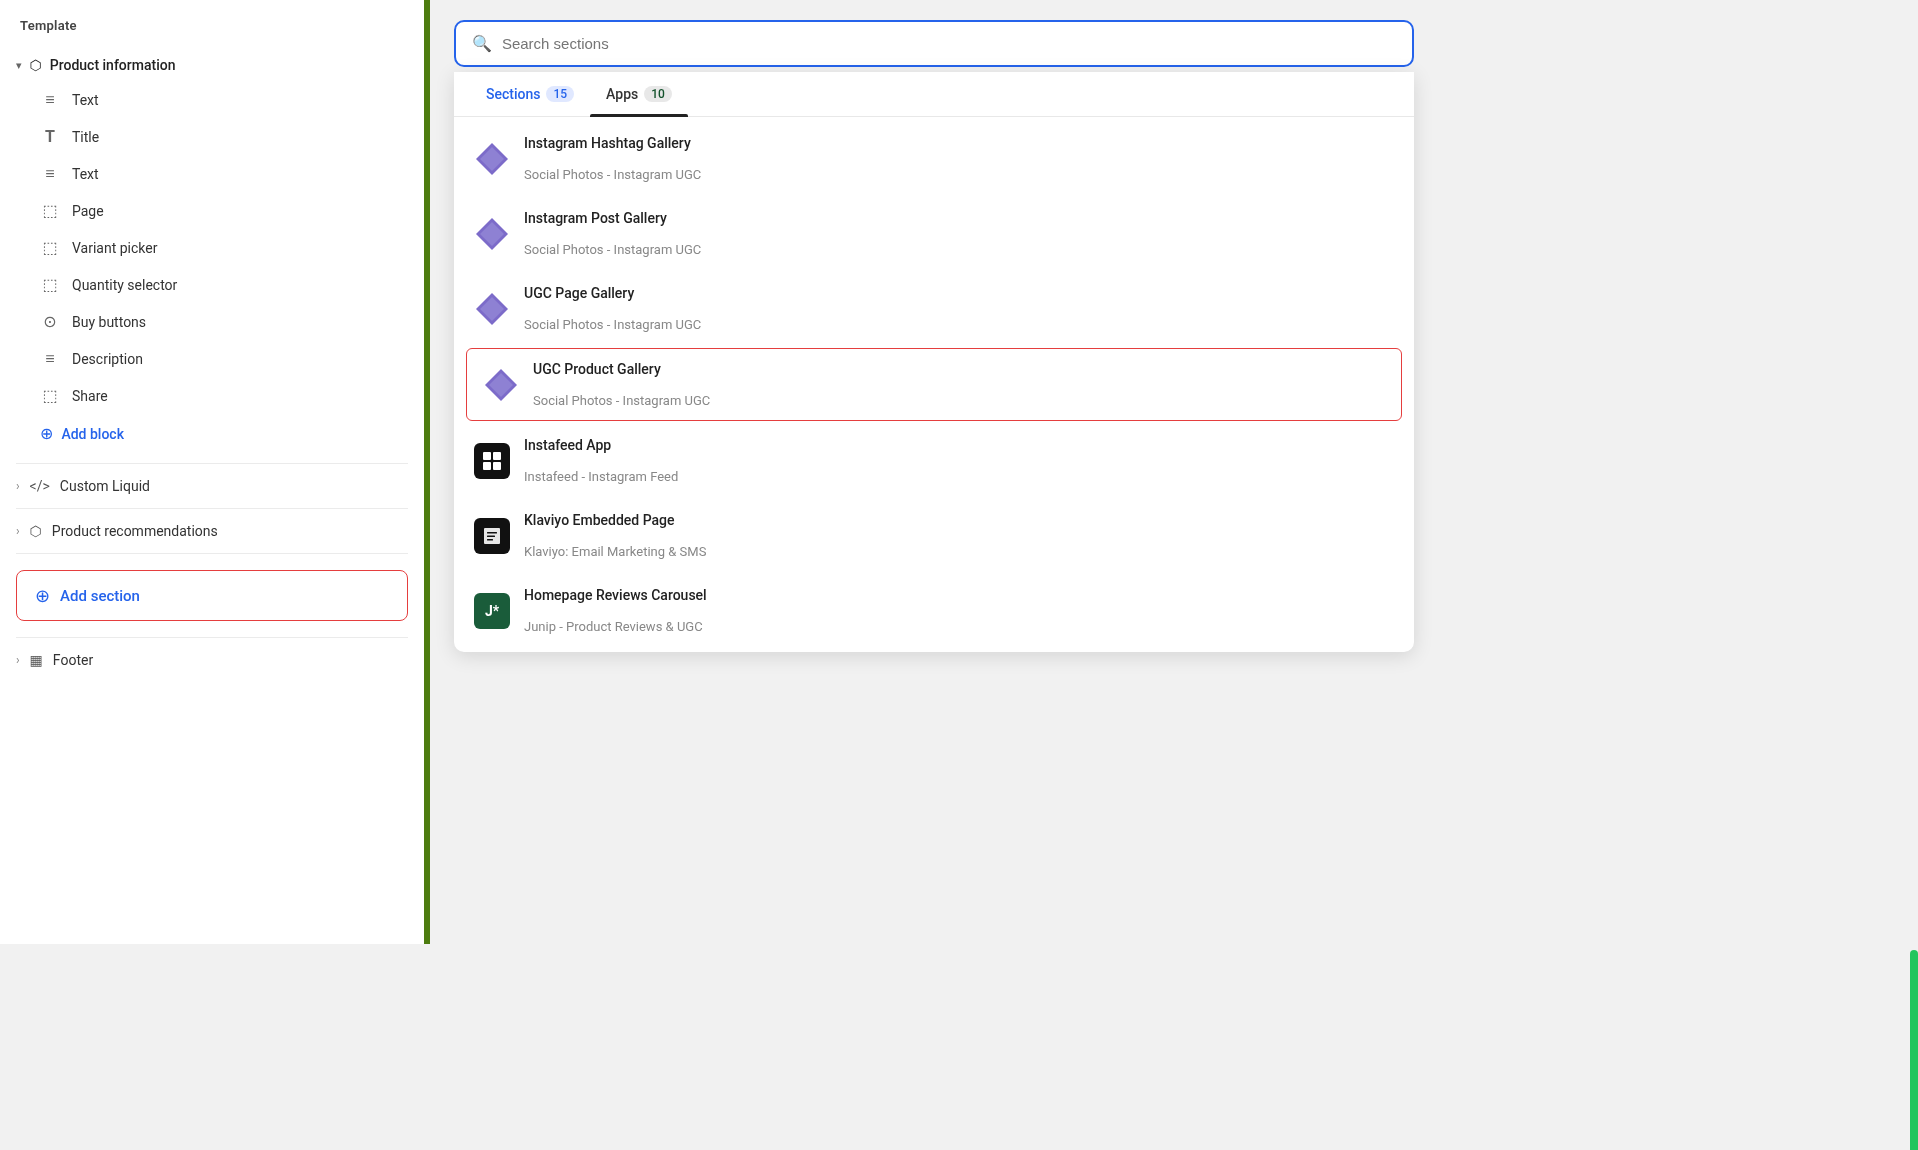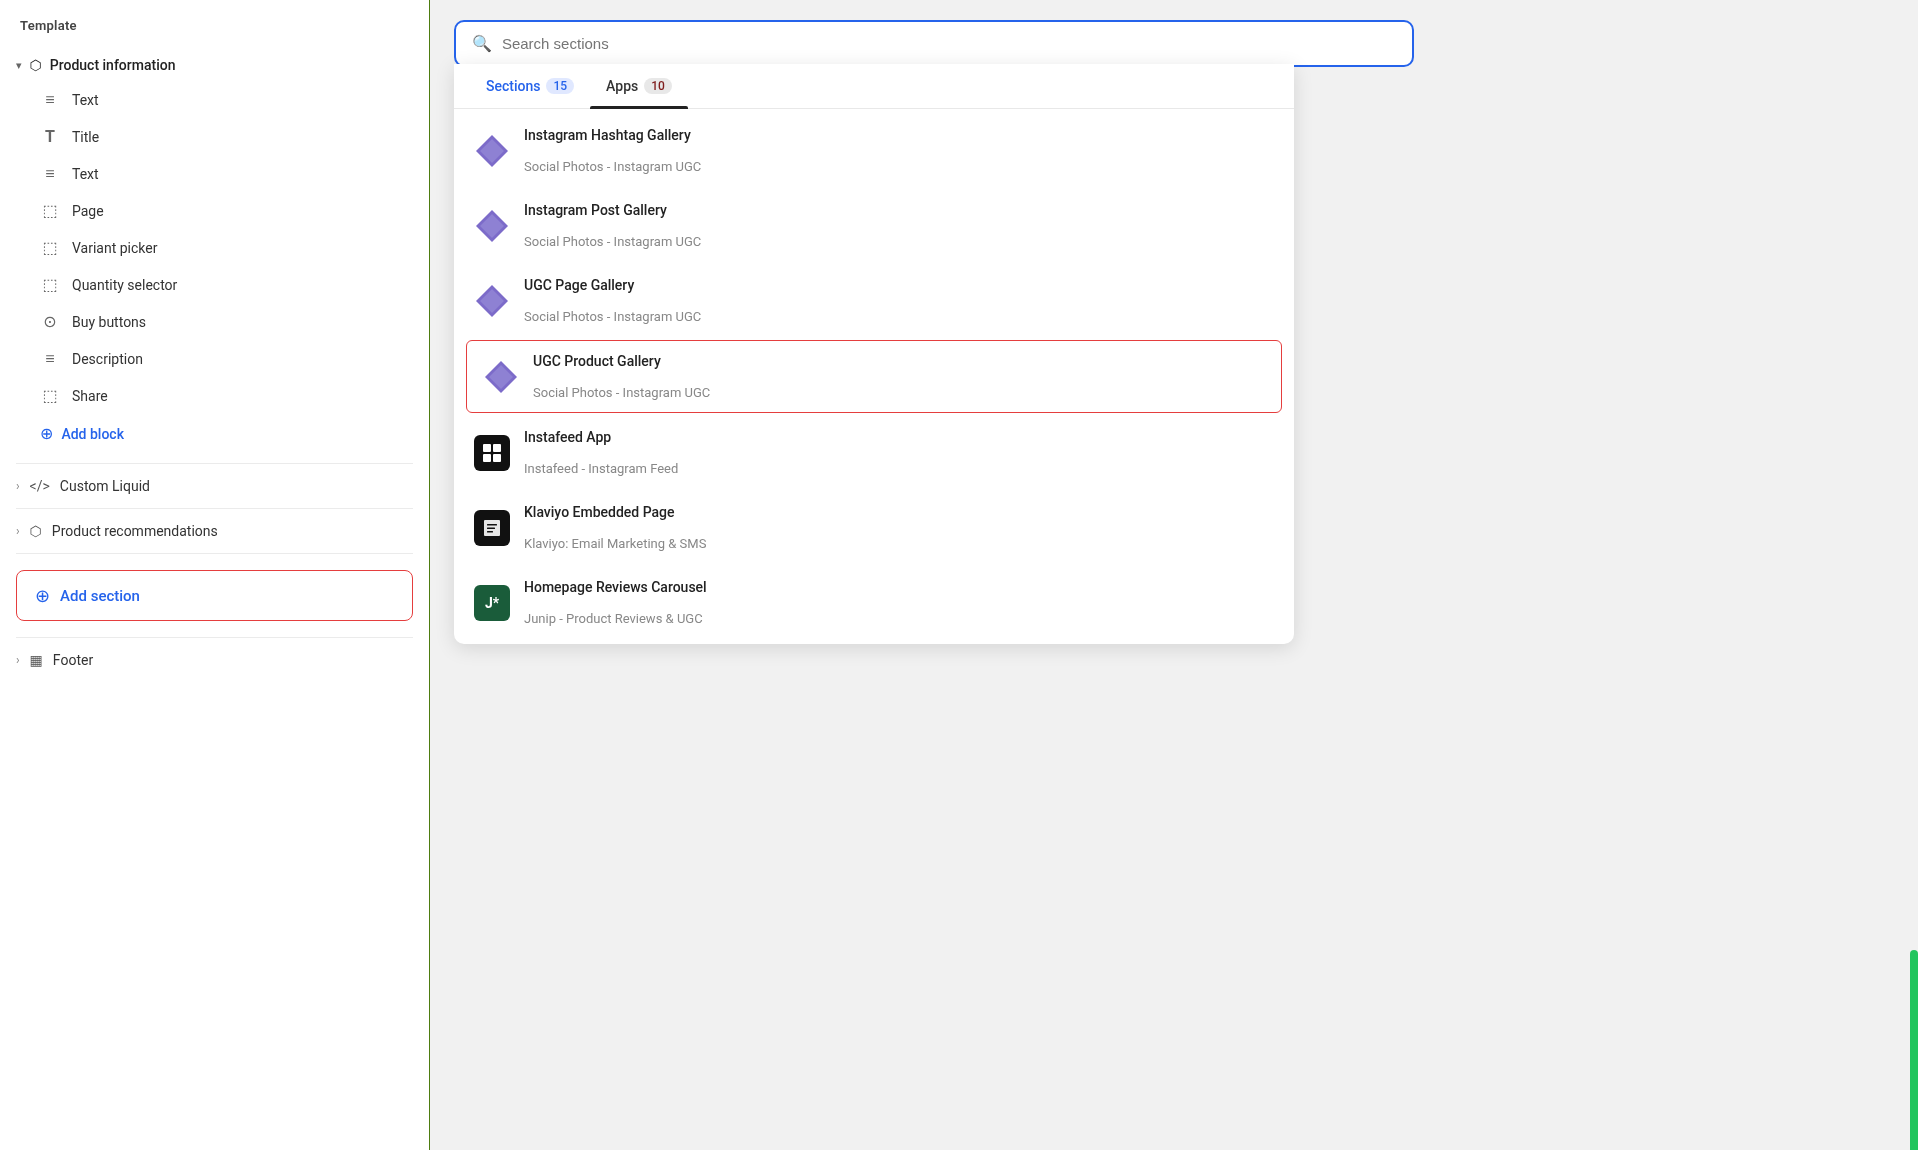--- a/index.html
+++ b/index.html
@@ -10,22 +10,22 @@
       height: 1150px;
       overflow: hidden;
       display: flex;
     }
 
     
     .sidebar {
       width: 430px;
       min-width: 430px;
       background: #fff;
-      height: 1150px;
-      border-right: 1px solid #4d7c0f;
+      height: 944px;
+      border-right: 6px solid #4d7c0f;
       display: flex;
       flex-direction: column;
       overflow-y: auto;
     }
 
     .sidebar-header {
       padding: 18px 20px 10px 20px;
       font-size: 13px;
       font-weight: 600;
       color: #444;
@@ -157,23 +157,23 @@
     }
 
     .search-icon {
       color: #999;
       font-size: 16px;
     }
 
     
     .dropdown {
       position: absolute;
-      top: 64px;
+      top: 72px;
       left: 24px;
-      width: 840px;
+      width: 960px;
       background: #fff;
       border-radius: 0 0 10px 10px;
       box-shadow: 0 4px 20px rgba(0,0,0,0.12);
       z-index: 10;
     }
 
     .tabs-row {
       display: flex;
       gap: 0;
       padding: 0 16px;
@@ -210,21 +210,21 @@
       background: #222;
       border-radius: 2px 2px 0 0;
     }
 
     .tab-badge {
       background: #e8e8e8;
       border-radius: 20px;
       padding: 1px 7px;
       font-size: 12px;
       font-weight: 500;
-      color: #7f1d1d;
+      color: #14532d;
     }
 
     .tab-badge.active {
       background: #e0e8ff;
       color: #2563eb;
     }
 
     .apps-list {
       padding: 4px 0;
       max-height: 600px;

